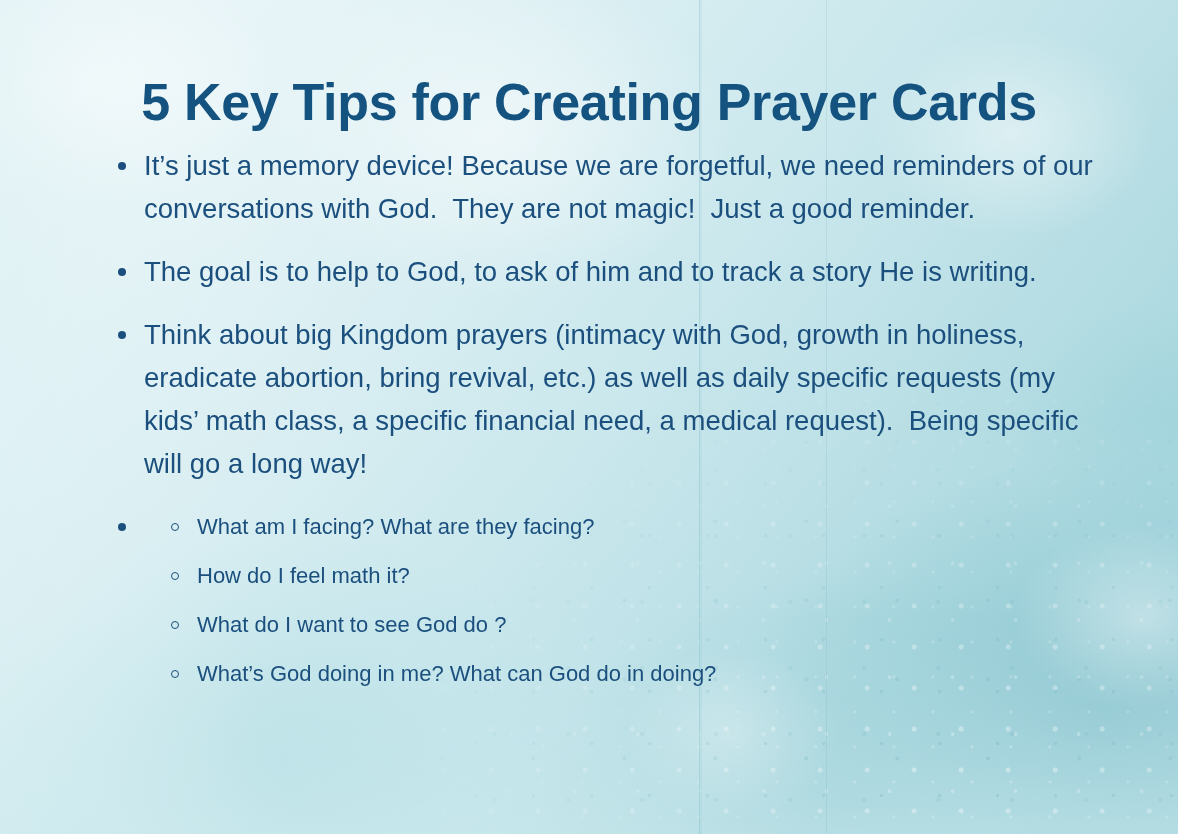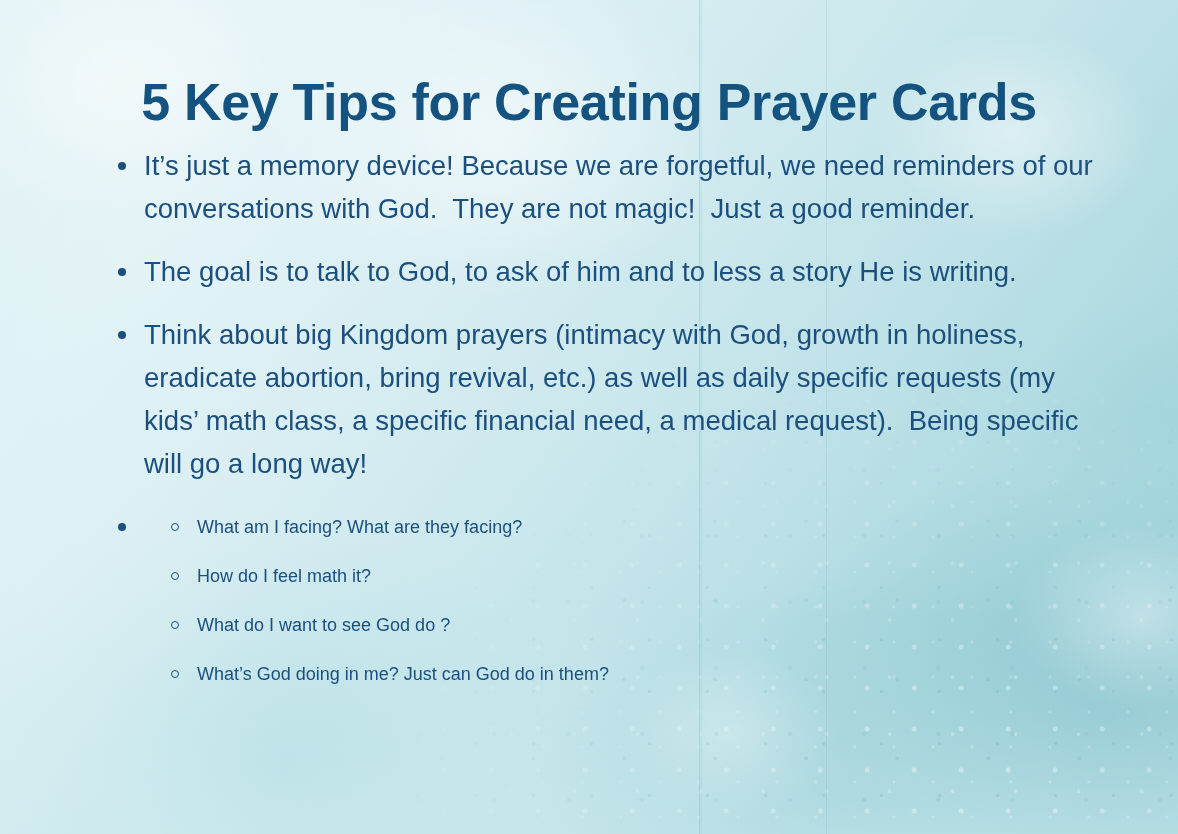--- a/index.html
+++ b/index.html
@@ -168,21 +168,21 @@
   
   .sub-list {
     margin: 4px 0 0 0;
     padding: 0;
     list-style: none;
   }
   .sub-item {
     position: relative;
     padding-left: 53px;
     margin-bottom: 5px;
-    font-size: 18px;
+    font-size: 22px;
     line-height: 44px;
   }
   .sub-item:last-child {
     margin-bottom: 0;
   }
   .sub-marker {
     position: absolute;
     left: 27px;
     top: 18px;
     width: 8px;
@@ -215,21 +215,21 @@
 
     <ul class="body-list">
 
       <li class="bullet-item">
         <span class="bullet-marker"></span>
         <span class="bullet-text">It’s just a memory device! Because we are forgetful, we need reminders of our conversations with God.  They are not magic!  Just a good reminder.</span>
       </li>
 
       <li class="bullet-item">
         <span class="bullet-marker"></span>
-        <span class="bullet-text">The goal is to talk to God, to ask of him and to less a story He is writing.</span>
+        <span class="bullet-text">The goal is to help to God, to ask of him and to track a story He is writing.</span>
       </li>
 
 
       <li class="bullet-item">
         <span class="bullet-marker"></span>
         <span class="bullet-text">Think about big Kingdom prayers (intimacy with God, growth in holiness, eradicate abortion, bring revival, etc.) as well as daily specific requests (my kids’ math class, a specific financial need, a medical request).  Being specific will go a long way!</span>
       </li>
 
       <li class="bullet-item">
         <span class="bullet-marker"></span>
@@ -242,21 +242,21 @@
           <li class="sub-item">
             <span class="sub-marker"></span>
             <span class="sub-text">How do I feel math it?</span>
           </li>
           <li class="sub-item">
             <span class="sub-marker"></span>
             <span class="sub-text">What do I want to see God do ?</span>
           </li>
           <li class="sub-item">
             <span class="sub-marker"></span>
-            <span class="sub-text">What’s God doing in me? Just can God do in them?</span>
+            <span class="sub-text">What’s God doing in me? What can God do in doing?</span>
           </li>
         </ul>
       </li>
 
     </ul>
 
   </div>
 </div>
 
 </body></html>

